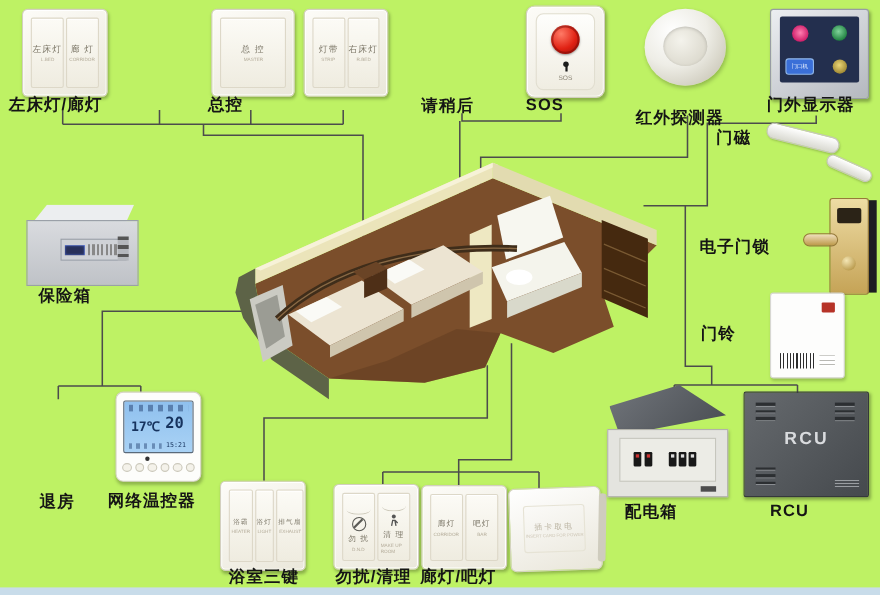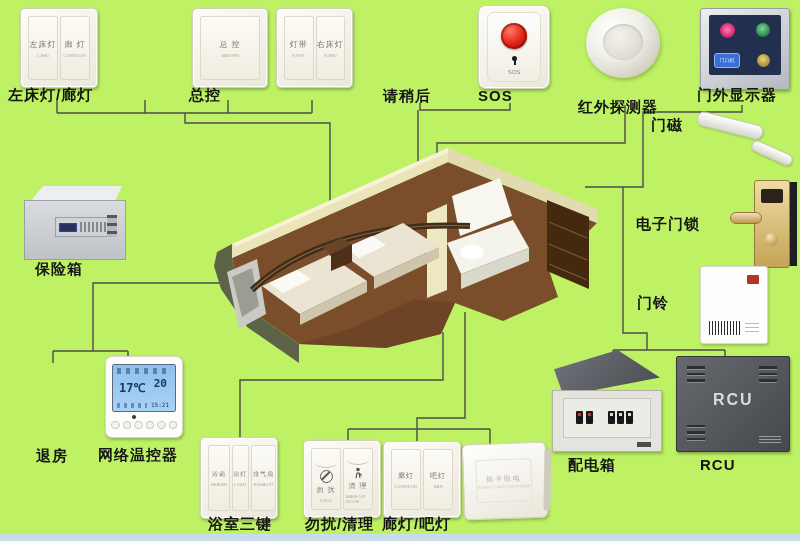--- a/index.html
+++ b/index.html
@@ -106,21 +106,21 @@
             background:linear-gradient(180deg,#fdfcf8,#f1eee3);}
   .co-text{position:absolute;left:0;right:0;top:40%;text-align:center;font-size:10px;color:#7d4a42;letter-spacing:4px;}
   .co-sub{position:absolute;left:0;right:0;top:62%;text-align:center;font-size:4.5px;color:#b3ab99;}
   .therm{position:absolute;background:#fdfdfb;border:1px solid #d8d5c8;border-radius:7px;
          box-shadow:1px 2px 3px rgba(0,0,0,.25);}
   .lcd{position:absolute;left:6px;top:7px;right:6px;height:46px;border:1px solid #5a6a7a;border-radius:2px;
        background:linear-gradient(180deg,#8fc0ee,#a9d2f5);color:#17335e;overflow:hidden;}
   .lcd .row-top{position:absolute;left:4px;top:3px;right:4px;height:6px;
                 background:repeating-linear-gradient(90deg,#2c4a7a 0 4px,transparent 4px 9px);opacity:.55;}
   .lcd .big1{position:absolute;left:6px;top:14px;font-size:12px;font-weight:bold;font-family:"DejaVu Sans Mono",monospace;}
-  .lcd .big2{position:absolute;right:8px;top:12px;font-size:11px;font-weight:bold;font-family:"DejaVu Sans Mono",monospace;}
+  .lcd .big2{position:absolute;right:8px;top:12px;font-size:14px;font-weight:bold;font-family:"DejaVu Sans Mono",monospace;}
   .lcd .time{position:absolute;right:6px;bottom:3px;font-size:6px;font-family:"DejaVu Sans Mono",monospace;}
   .lcd .row-bot{position:absolute;left:4px;bottom:3px;width:30px;height:5px;
                 background:repeating-linear-gradient(90deg,#2c4a7a 0 3px,transparent 3px 7px);opacity:.5;}
   .tdot{position:absolute;left:26px;top:58px;width:4px;height:4px;border-radius:50%;background:#333;}
   .tbtns{position:absolute;left:5px;right:5px;top:64px;display:flex;gap:3px;justify-content:center;}
   .tbtns i{display:block;width:8px;height:6px;border-radius:50%;border:1px solid #ccc9bc;background:#f4f2ea;}
   
   .es{position:absolute;background:linear-gradient(160deg,#ffffff,#e9e6da);
       border:1px solid #d5d2c4;border-radius:6px;box-shadow:1px 2px 3px rgba(0,0,0,.25);transform:rotate(-2deg);}
   .es-edge{position:absolute;right:-5px;top:6px;width:7px;height:84%;background:#cfccbe;border-radius:3px;transform:rotate(3deg);}

